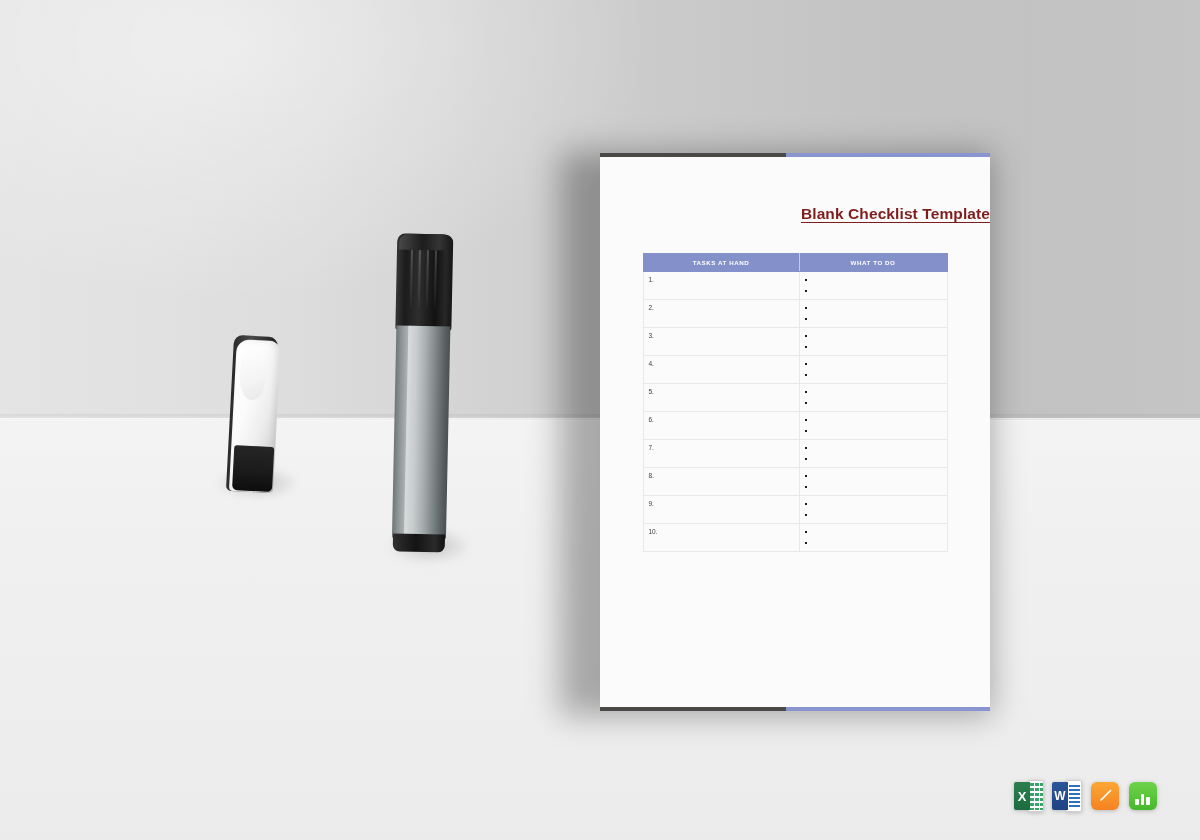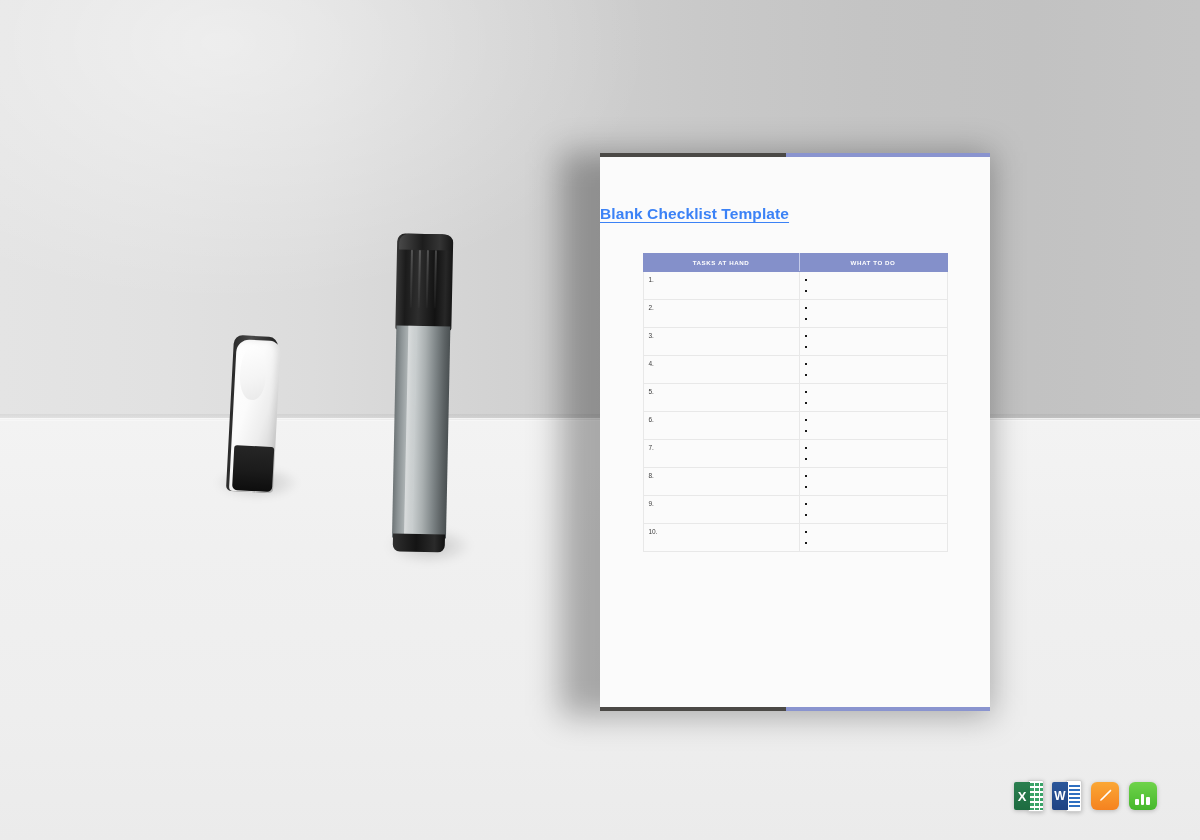--- a/index.html
+++ b/index.html
@@ -214,24 +214,24 @@
   #page-inner {
     position: absolute;
     left: 0; top: 4px;
     width: 390px; height: 550px;
     background: #fbfbfb;
     padding: 0;
   }
 
   #doc-title {
     margin-top: 48px;
-    text-align: left;
+    text-align: right;
     font-size: 15.5px;
     font-weight: bold;
-    color: #3b82f6;
+    color: #7f1d1d;
     text-decoration: underline;
     text-underline-offset: 3px;
     letter-spacing: 0.1px;
   }
 
   
   #checklist {
     margin: 30px auto 0 auto;
     width: 304px;
     border-collapse: collapse;

